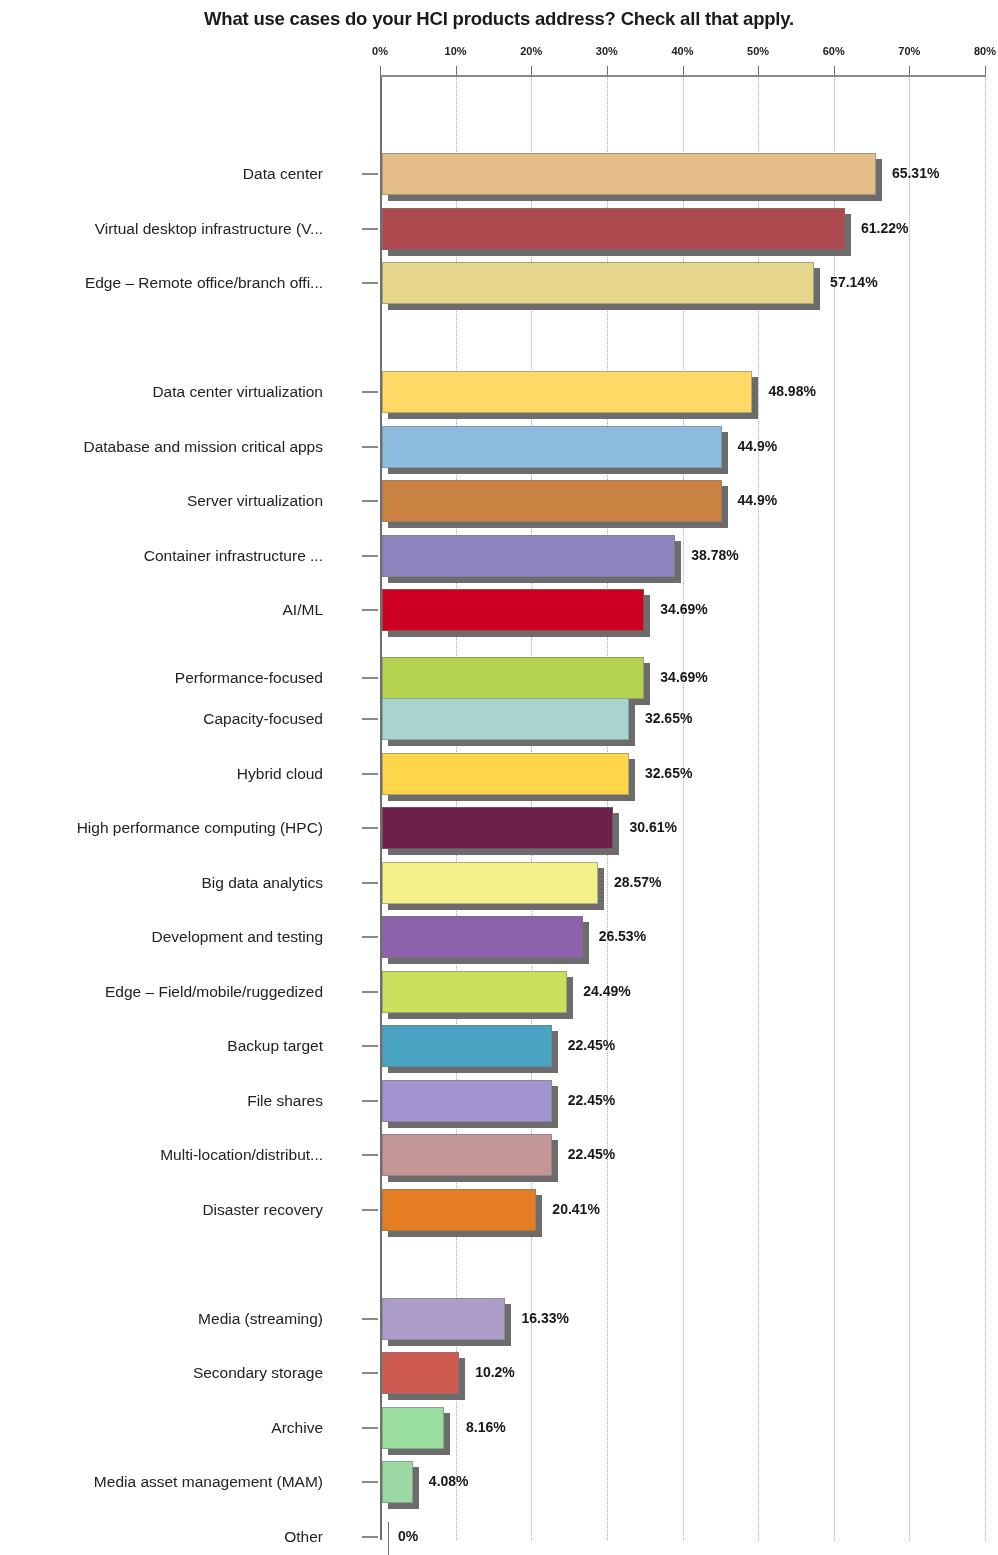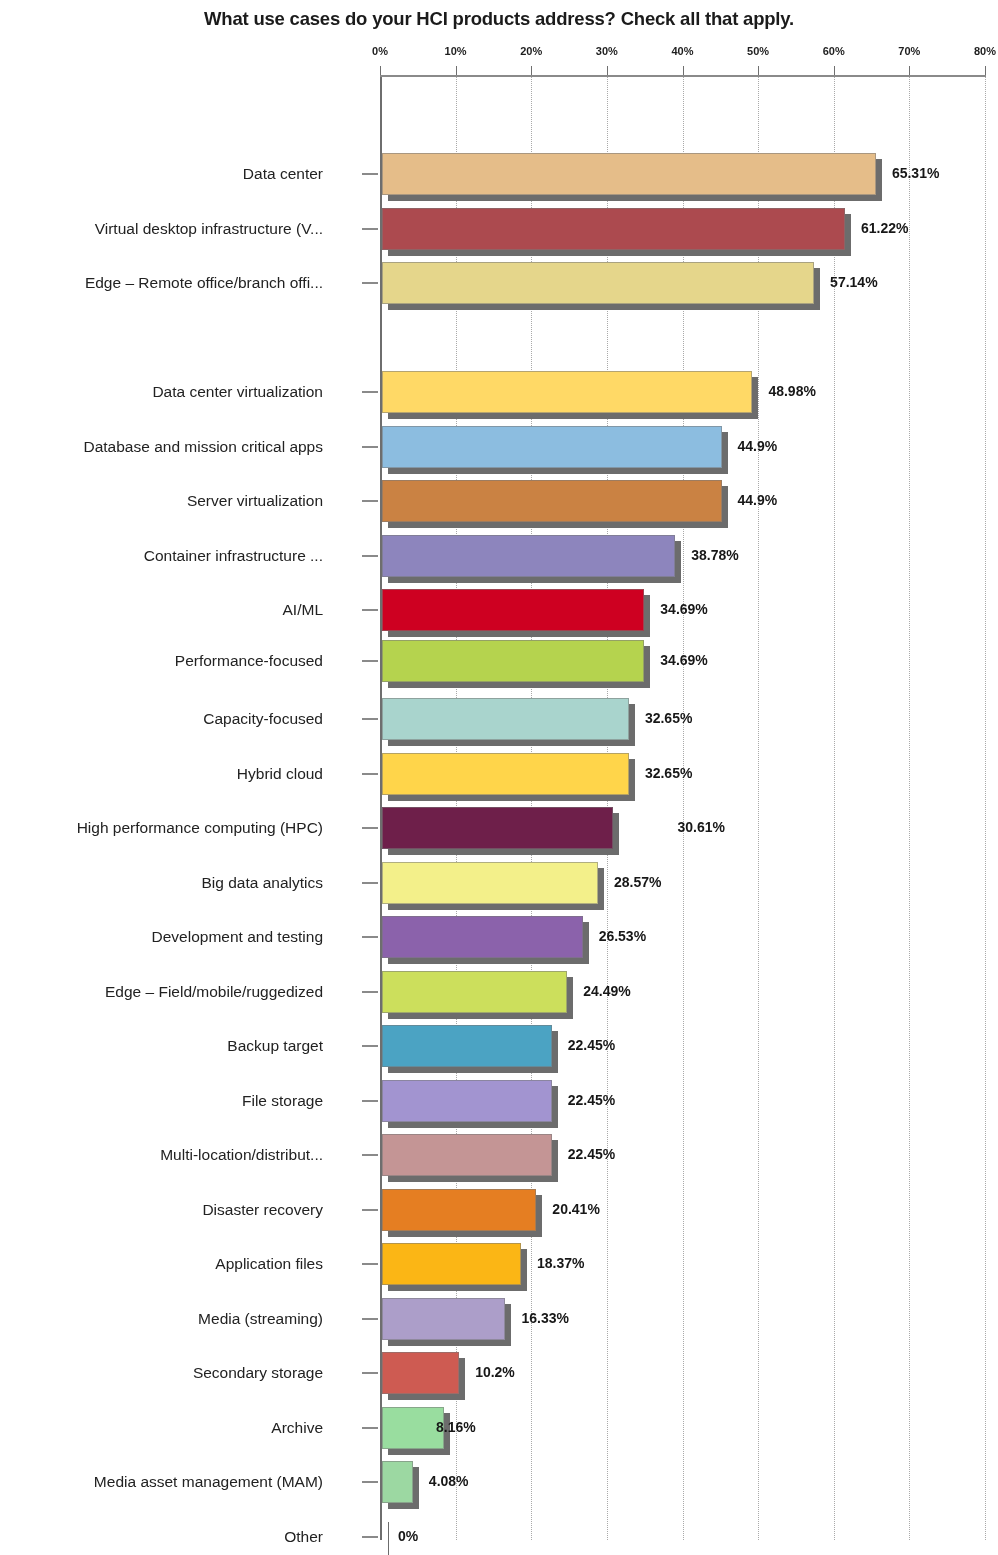--- a/index.html
+++ b/index.html
@@ -240,21 +240,21 @@
       </div>
       <div class="row" style="top: 589px;">
         <div class="cat-label">AI/ML</div>
         <div class="cat-tick"></div>
         <div class="bar-wrap" style="width: 262.343px;">
           <div class="bar-shadow"></div>
           <div class="bar" style="background: rgb(206, 0, 33);"></div>
         </div>
         <div class="val-label" style="left: 660.343px;">34.69%</div>
       </div>
-      <div class="row" style="top: 640px;">
+      <div class="row" style="top: 657px;">
         <div class="cat-label">Performance-focused</div>
         <div class="cat-tick"></div>
         <div class="bar-wrap" style="width: 262.343px;">
           <div class="bar-shadow"></div>
           <div class="bar" style="background: rgb(181, 211, 78);"></div>
         </div>
         <div class="val-label" style="left: 660.343px;">34.69%</div>
       </div>
       <div class="row" style="top: 698px;">
         <div class="cat-label">Capacity-focused</div>
@@ -274,21 +274,21 @@
         </div>
         <div class="val-label" style="left: 644.916px;">32.65%</div>
       </div>
       <div class="row" style="top: 807px;">
         <div class="cat-label">High performance computing (HPC)</div>
         <div class="cat-tick"></div>
         <div class="bar-wrap" style="width: 231.488px;">
           <div class="bar-shadow"></div>
           <div class="bar" style="background: rgb(110, 31, 74);"></div>
         </div>
-        <div class="val-label" style="left: 629.488px; margin-left: 48px;">30.61%</div>
+        <div class="val-label" style="left: 629.488px;">30.61%</div>
       </div>
       <div class="row" style="top: 861.5px;">
         <div class="cat-label">Big data analytics</div>
         <div class="cat-tick"></div>
         <div class="bar-wrap" style="width: 216.061px;">
           <div class="bar-shadow"></div>
           <div class="bar" style="background: rgb(243, 240, 138);"></div>
         </div>
         <div class="val-label" style="left: 614.061px;">28.57%</div>
       </div>
@@ -313,21 +313,21 @@
       <div class="row" style="top: 1025px;">
         <div class="cat-label">Backup target</div>
         <div class="cat-tick"></div>
         <div class="bar-wrap" style="width: 169.778px;">
           <div class="bar-shadow"></div>
           <div class="bar" style="background: rgb(75, 163, 195);"></div>
         </div>
         <div class="val-label" style="left: 567.778px;">22.45%</div>
       </div>
       <div class="row" style="top: 1079.5px;">
-        <div class="cat-label">File storage</div>
+        <div class="cat-label">File shares</div>
         <div class="cat-tick"></div>
         <div class="bar-wrap" style="width: 169.778px;">
           <div class="bar-shadow"></div>
           <div class="bar" style="background: rgb(162, 148, 208);"></div>
         </div>
         <div class="val-label" style="left: 567.778px;">22.45%</div>
       </div>
       <div class="row" style="top: 1134px;">
         <div class="cat-label">Multi-location/distribut...</div>
         <div class="cat-tick"></div>
@@ -339,29 +339,20 @@
       </div>
       <div class="row" style="top: 1188.5px;">
         <div class="cat-label">Disaster recovery</div>
         <div class="cat-tick"></div>
         <div class="bar-wrap" style="width: 154.351px;">
           <div class="bar-shadow"></div>
           <div class="bar" style="background: rgb(229, 126, 34);"></div>
         </div>
         <div class="val-label" style="left: 552.351px;">20.41%</div>
       </div>
-      <div class="row" style="top: 1243px;">
-        <div class="cat-label">Application files</div>
-        <div class="cat-tick"></div>
-        <div class="bar-wrap" style="width: 138.923px;">
-          <div class="bar-shadow"></div>
-          <div class="bar" style="background: rgb(251, 182, 21);"></div>
-        </div>
-        <div class="val-label" style="left: 536.923px;">18.37%</div>
-      </div>
       <div class="row" style="top: 1297.5px;">
         <div class="cat-label">Media (streaming)</div>
         <div class="cat-tick"></div>
         <div class="bar-wrap" style="width: 123.496px;">
           <div class="bar-shadow"></div>
           <div class="bar" style="background: rgb(172, 158, 201);"></div>
         </div>
         <div class="val-label" style="left: 521.496px;">16.33%</div>
       </div>
       <div class="row" style="top: 1352px;">
@@ -373,21 +364,21 @@
         </div>
         <div class="val-label" style="left: 475.137px;">10.2%</div>
       </div>
       <div class="row" style="top: 1406.5px;">
         <div class="cat-label">Archive</div>
         <div class="cat-tick"></div>
         <div class="bar-wrap" style="width: 61.71px;">
           <div class="bar-shadow"></div>
           <div class="bar" style="background: rgb(153, 221, 159);"></div>
         </div>
-        <div class="val-label" style="left: 436px;">8.16%</div>
+        <div class="val-label" style="left: 466px;">8.16%</div>
       </div>
       <div class="row" style="top: 1461px;">
         <div class="cat-label">Media asset management (MAM)</div>
         <div class="cat-tick"></div>
         <div class="bar-wrap" style="width: 30.855px;">
           <div class="bar-shadow"></div>
           <div class="bar" style="background: rgb(156, 216, 162);"></div>
         </div>
         <div class="val-label" style="left: 428.855px;">4.08%</div>
       </div>

